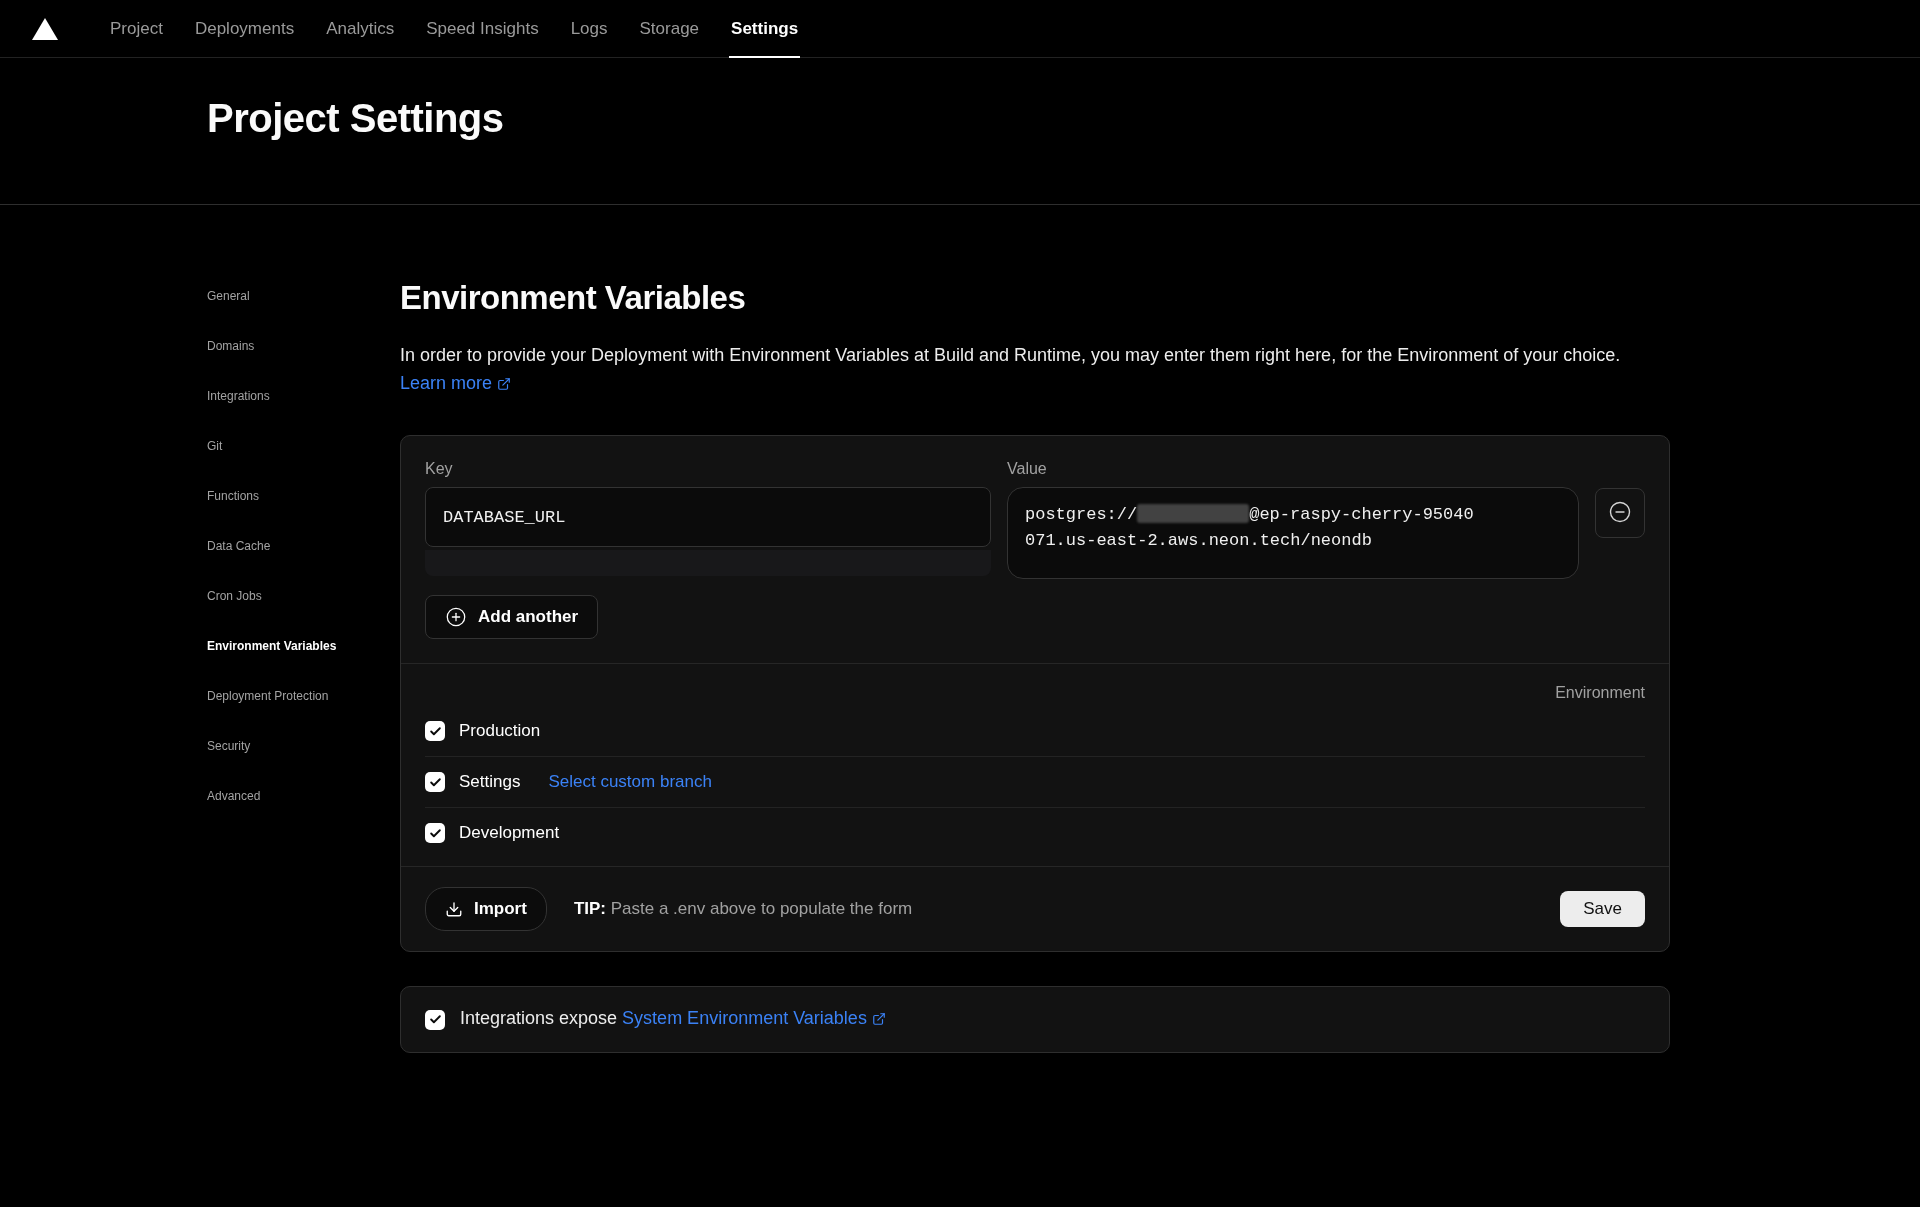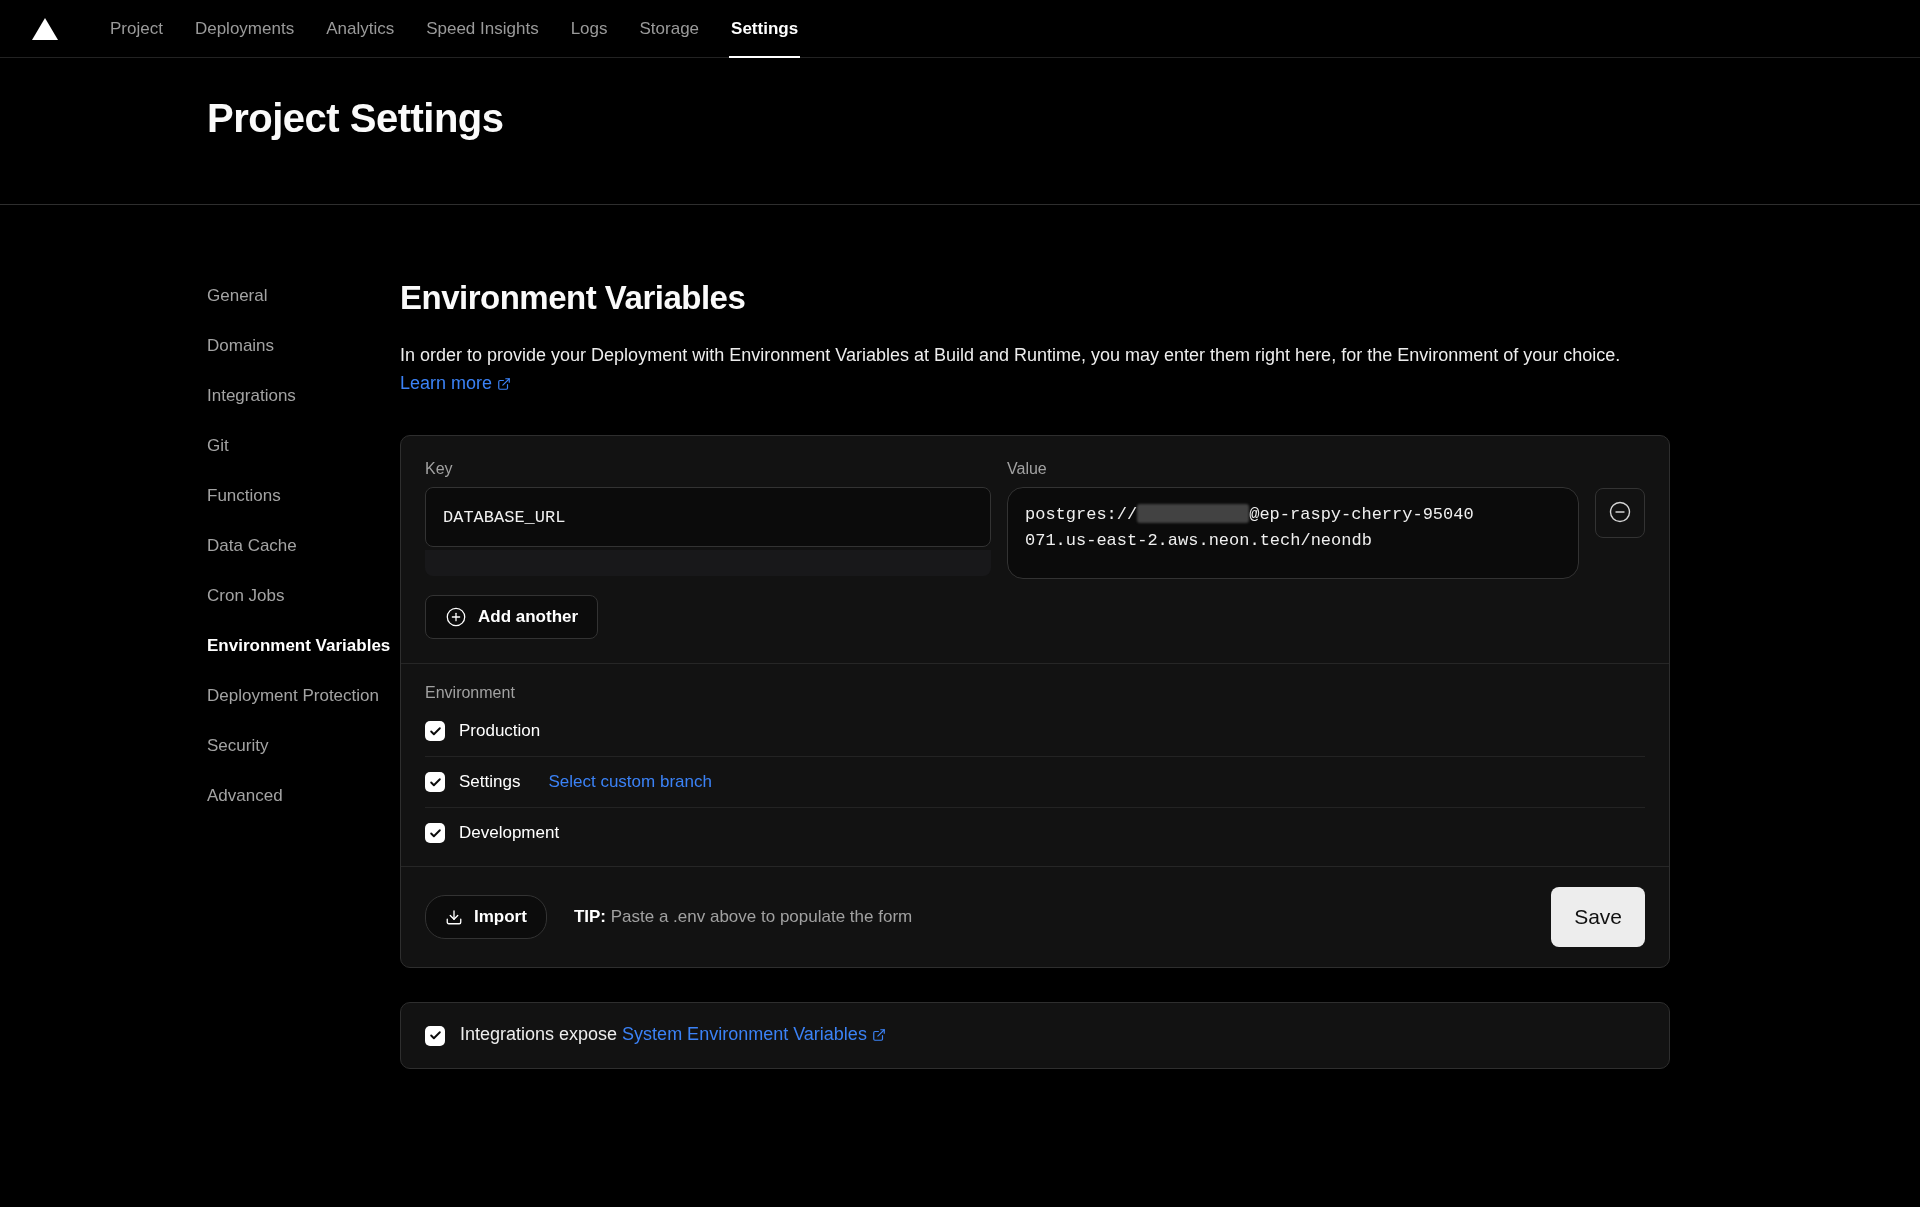--- a/index.html
+++ b/index.html
@@ -21,21 +21,21 @@
 
   
   .page-header { background:#000; border-bottom:1px solid #2e2e2e;
     padding:36px 0 62px 207px; }
   .page-title { font-size:40px; line-height:48px; font-weight:600; color:#fafafa;
     letter-spacing:-0.5px; }
 
   
   .content { display:flex; }
   .sidebar { width:400px; padding:80px 0 0 207px; flex:none; }
-  .side-item { font-size:17px; line-height:22px; color:#a3a3a3; margin-bottom:28px;
+  .side-item { font-size:12px; line-height:22px; color:#a3a3a3; margin-bottom:28px;
     cursor:pointer; }
   .side-item.active { color:#fff; font-weight:600; }
 
   .main { width:1270px; padding-top:74px; }
   .section-title { font-size:33px; font-weight:700; color:#fafafa; letter-spacing:-0.5px; }
   .desc { font-size:18px; line-height:28px; color:#ededed; margin-top:24px; }
   .link { color:#3b82f6; cursor:pointer; text-decoration:none; }
   .ext-icon { display:inline-block; vertical-align:-2px; margin-left:5px; color:#3b82f6; }
   .note { font-size:18px; line-height:28px; color:#ededed; margin-top:26px; }
 
@@ -77,22 +77,22 @@
   .env-name { font-size:17px; color:#fff; font-weight:500; }
   .branch-link { font-size:17px; margin-left:14px; }
 
   .card-footer { border-top:1px solid #262626; padding:20px 24px; display:flex;
     align-items:center; }
   .import-btn { height:44px; display:inline-flex; align-items:center; gap:11px;
     padding:0 19px; background:#0c0c0c; border:1px solid #333; border-radius:20px;
     color:#fff; font-size:17px; font-weight:600; cursor:pointer; }
   .tip { margin-left:27px; font-size:17px; color:#a1a1a1; }
   .tip b { color:#fff; }
-  .save-btn { margin-left:auto; height:60px; padding:0 23px; background:#ededed;
-    color:#111; border:none; border-radius:8px; font-size:21px; font-weight:500;
+  .save-btn { margin-left:auto; height:36px; padding:0 23px; background:#ededed;
+    color:#111; border:none; border-radius:8px; font-size:17px; font-weight:500;
     font-family:"Liberation Sans",sans-serif; cursor:pointer; }
 
   .expose-card { margin-top:34px; background:#121212; border:1px solid #2e2e2e;
     border-radius:10px; padding:21px 24px; display:flex; align-items:center; gap:15px;
     font-size:18px; }
 </style>
 </head>
 <body>
 
 <header class="topnav">
@@ -171,21 +171,21 @@
                 <line x1="12" y1="8" x2="12" y2="16"></line>
                 <line x1="8" y1="12" x2="16" y2="12"></line>
               </svg>
             </span>
             <span>Add another</span>
           </button>
       </div>
 
       <div class="card-divider"></div>
 
-      <div class="card-section" style="padding-top:20px; padding-bottom:8px;">
+      <div class="card-section" style="padding-top:20px; padding-bottom:8px;text-align:right;">
         <div class="env-label">Environment</div>
 
         <div class="env-row bordered">
           <span class="checkbox">
               <svg width="13" height="13" viewBox="0 0 24 24" fill="none" stroke="#0a0a0a" stroke-width="3.5" stroke-linecap="round" stroke-linejoin="round">
                 <polyline points="20 6 9 17 4 12"></polyline>
               </svg>
             </span>
           <span class="env-name">Production</span>
         </div>

